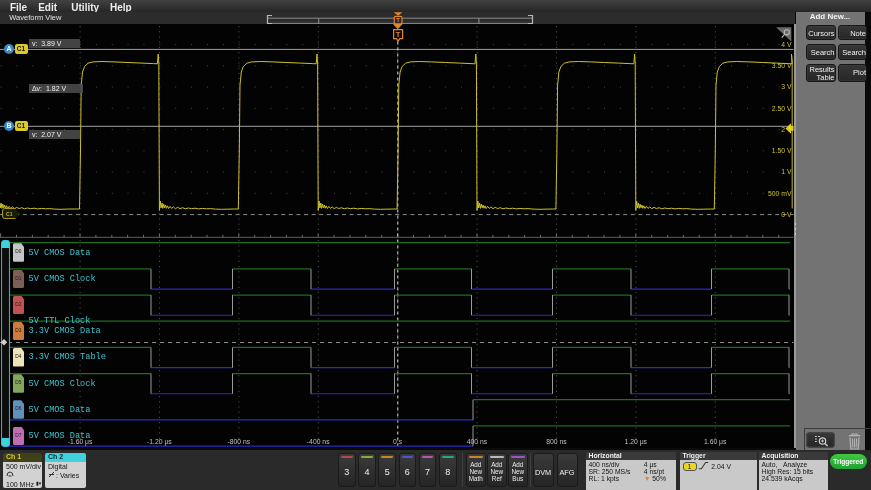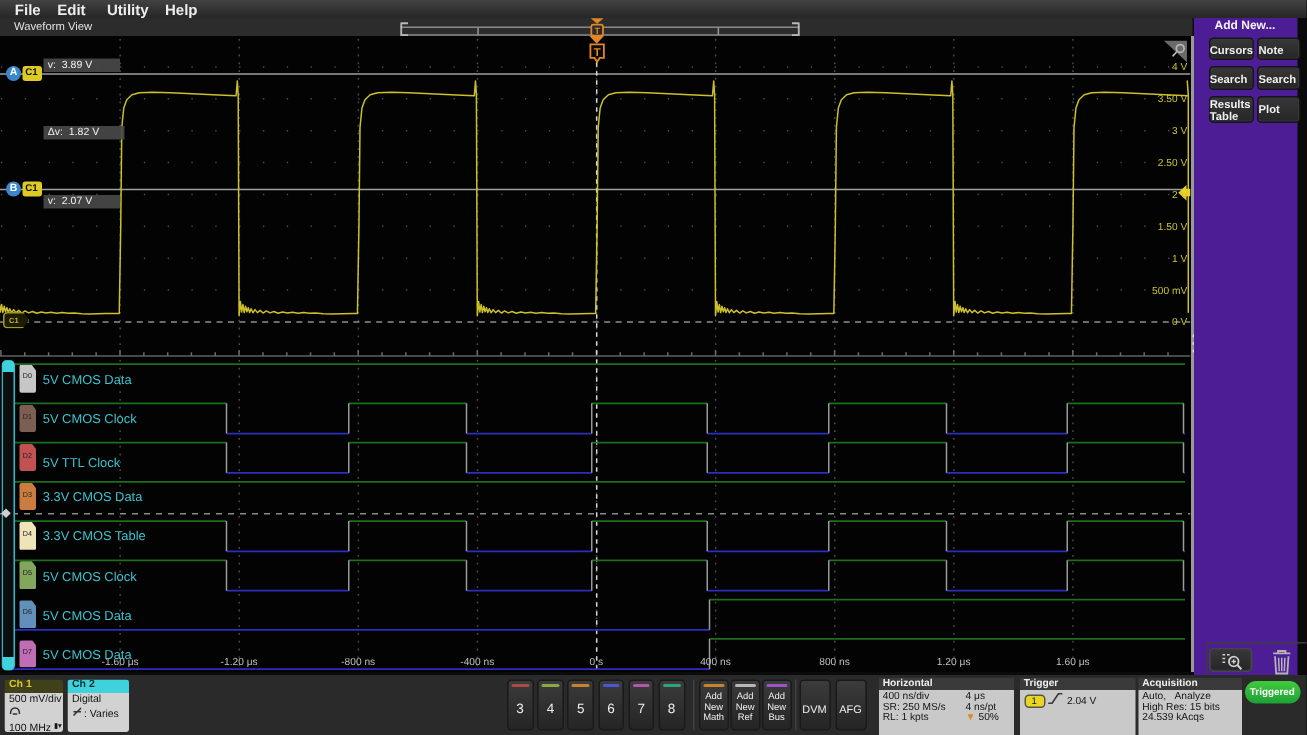--- a/index.html
+++ b/index.html
@@ -9,26 +9,26 @@
 #menubar span { position:absolute; top:1.8px; }
 
 #tabbar { left:0; top:11.5px; width:795px; height:12.5px; background:#2c2c2c; color:#e2e2e2; font-size:7.5px;text-align:right; }
 
 #plot { left:0; top:24px; width:794px; height:424px; background:#030303; }
 .badgeA { position:absolute; width:10px; height:10px; background:#3c87cc; border-radius:50%; color:#fff; font-size:7px; font-weight:bold; text-align:center; line-height:10px; }
 .badgeC1 { position:absolute; width:13px; height:10px; background:#ddca24; border-radius:2px; color:#111; font-size:6.5px; font-weight:bold; text-align:center; line-height:10px; }
 .curbox { position:absolute; background:#4a4a4ae8; color:#f0f0f0; font-size:7px; padding:1px 3px; white-space:nowrap; }
 .dbadge { position:absolute; left:12.5px; width:11.5px; height:18.5px; clip-path:polygon(0 0,76% 0,100% 20%,100% 100%,0 100%); border-radius:1.5px; }
 .dbadge span { position:absolute; left:0; right:0; top:6px; text-align:center; font-size:4.8px; color:#222; }
-.dlabel { position:absolute; left:28.5px; color:#3cc4d0; font-size:8.6px; white-space:nowrap; }
+.dlabel { position:absolute; left:28.5px; color:#3cc4d0; font-size:8.6px; white-space:nowrap;font-family:Liberation Mono, monospace; }
 .hexC1 { position:absolute; left:2px; top:208.3px; width:17.5px; height:11.5px; background:#1c1c06; border:1px solid #a89a20; color:#c0b424; font-size:5px; font-weight:bold; text-align:center; line-height:11px; clip-path:polygon(0 0,75% 0,100% 50%,75% 100%,0 100%); border-radius:3px; padding-right:3px; }
 
-#sidebar { left:795.5px; top:11.5px; width:69px; height:438.5px; background:#4c1d95; }
+#sidebar { left:795.5px; top:11.5px; width:69px; height:438.5px; background:#737373; }
 #divline { left:794.2px; top:24px; width:1.4px; height:424px; background:#9a9a9a; }
-.sbtn { position:absolute; background:linear-gradient(#373737,#262626); border:1px solid #161616; border-radius:3px; color:#f0f0f0; font-size:7.5px; text-align:left; box-shadow:0 0 0 0.5px #3e3e3e inset;font-weight:bold; }
+.sbtn { position:absolute; background:linear-gradient(#373737,#262626); border:1px solid #161616; border-radius:3px; color:#f0f0f0; font-size:7.5px; text-align:right; box-shadow:0 0 0 0.5px #3e3e3e inset; }
 
 #bottombar { left:0; top:450px; width:871px; height:40px; background:#2a2a2a; }
 .chbadge { position:absolute; top:2.5px; border-radius:2px; overflow:hidden; font-size:7px; }
 .chhead { height:9px; font-weight:bold; padding:0.5px 3px 0; }
 .chbody { background:#d2d2d2; color:#141414; padding:1px 3px 2px; white-space:nowrap; line-height:8.2px; }
 .numbtn { position:absolute; top:3px; width:17.5px; height:34px; background:linear-gradient(#3b3b3b,#252525); border:1px solid #1a1a1a; border-radius:3px; color:#eee; font-size:9px; text-align:center; }
 .numbtn .cbar { position:absolute; left:2px; right:2px; top:2px; height:2px; border-radius:1px; }
 .numbtn .lbl { position:absolute; left:0; right:0; top:13px; }
 .addbtn { position:absolute; top:3px; width:19.5px; height:34px; background:linear-gradient(#3b3b3b,#252525); border:1px solid #1a1a1a; border-radius:3px; color:#eee; font-size:6.3px; line-height:6.8px; text-align:center; }
 .addbtn .cbar { position:absolute; left:2px; right:2px; top:2px; height:2px; border-radius:1px; }
@@ -157,21 +157,21 @@
         <span>D0</span>
       </div>
 <div class="dlabel" style="top:223.7px">5V CMOS Data</div>
 <div class="dbadge" style="top:245.5px;background:#7d5e52">
         <span>D1</span>
       </div>
 <div class="dlabel" style="top:249.9px">5V CMOS Clock</div>
 <div class="dbadge" style="top:271.6px;background:#c25252">
         <span>D2</span>
       </div>
-<div class="dlabel" style="top:279px">5V TTL Clock</div>
+<div class="dlabel" style="top:292px">5V TTL Clock</div>
 <div class="dbadge" style="top:297.8px;background:#cd7c40">
         <span>D3</span>
       </div>
 <div class="dlabel" style="top:302.2px">3.3V CMOS Data</div>
 <div class="dbadge" style="top:324.0px;background:#efe4b8">
         <span>D4</span>
       </div>
 <div class="dlabel" style="top:328.4px">3.3V CMOS Table</div>
 <div class="dbadge" style="top:350.2px;background:#82a65c">
         <span>D5</span>

